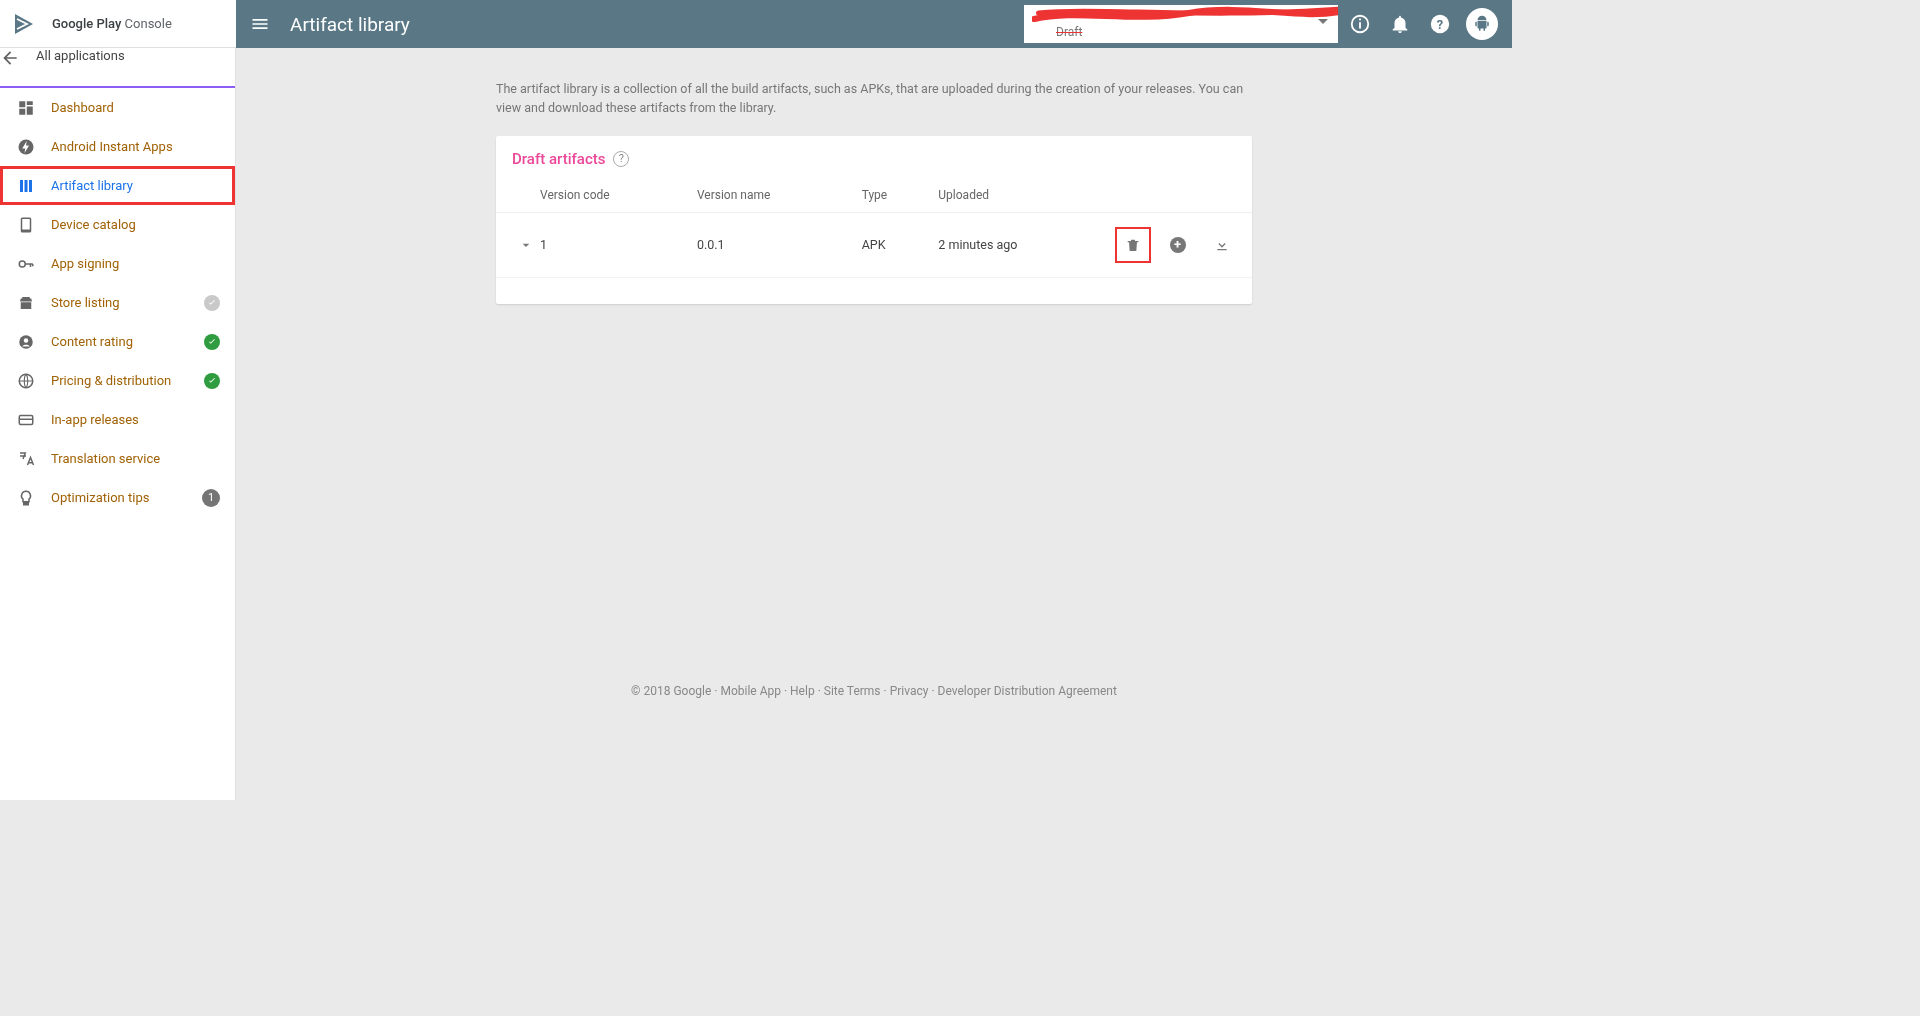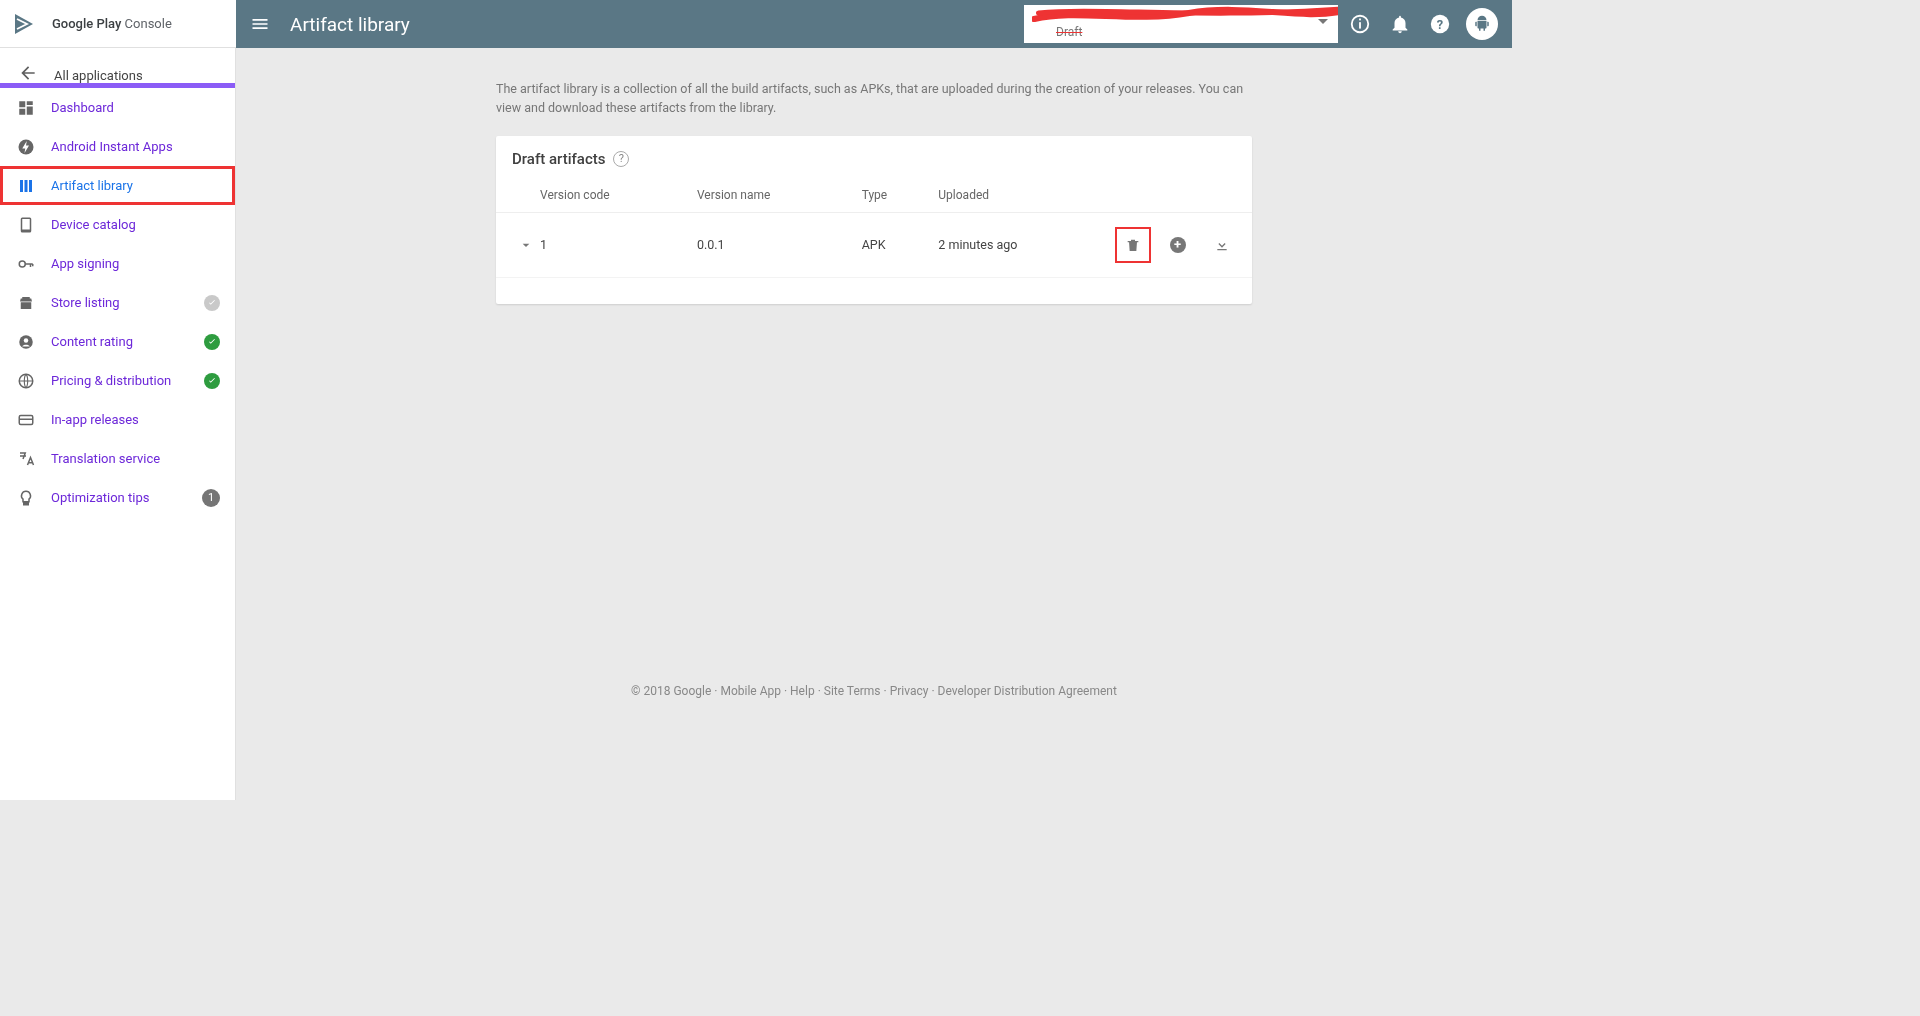--- a/index.html
+++ b/index.html
@@ -22,43 +22,43 @@
 .hicon svg{width:22px;height:22px;fill:#fff}
 .avatar{width:32px;height:32px;background:#fff;border-radius:50%;display:flex;align-items:center;justify-content:center;margin:0 14px 0 6px}
 .avatar svg{width:18px;height:18px;fill:#5a7785}
 
 
 .page{display:flex;height:752px}
 .sidebar{width:236px;background:#fff;border-right:1px solid #e0e0e0;display:flex;flex-direction:column}
 .main{flex:1;overflow:auto}
 
 
-.back-row{height:40px;display:flex;align-items:flex-end;padding-left:18px;cursor:pointer;border-bottom:5px solid #8b5cf6}
+.back-row{height:40px;display:flex;align-items:flex-start;cursor:pointer;border-bottom:2px solid #8b5cf6}
 .back-row svg{width:20px;height:20px;fill:#5f5f5f}
 .back-row span{margin-left:16px;font-size:13px;color:#444}
 .nav-item{height:39px;display:flex;align-items:center;padding-left:13px;cursor:pointer;border:3px solid transparent;position:relative}
 .nav-item .ico{width:20px;height:20px;display:flex;align-items:center;justify-content:center}
 .nav-item .ico svg{width:18px;height:18px;fill:#666}
-.nav-item .lbl{margin-left:15px;font-size:13px;color:#6d28d9}
+.nav-item .lbl{margin-left:15px;font-size:13px;color:#a16207}
 .nav-item.active{border:3px solid #e33}
 .nav-item.active .lbl{color:#1a73e8}
 .nav-item.active .ico svg{fill:#1a73e8}
 .nav-item.hover{background:#f5f5f5}
 .nav-item .badge{position:absolute;right:12px}
 .check{width:16px;height:16px;background:#2e9c3f;border-radius:50%;display:flex;align-items:center;justify-content:center}
 .check svg{width:10px;height:10px;fill:#fff}
 .check.grey{background:#c9c9c9}
 .count{width:18px;height:18px;background:#757575;border-radius:50%;color:#fff;font-size:11px;display:flex;align-items:center;justify-content:center}
 
 
 .content{max-width:756px;margin:16px auto;padding-top:16px}
 .desc{font-size:12.5px;color:#777;line-height:1.5;margin-bottom:18px}
 .card{background:#fff;border-radius:2px;box-shadow:0 1px 2px rgba(0,0,0,.12)}
 .card-head{padding:14px 16px 10px;display:flex;align-items:center}
-.card-title{font-size:15px;font-weight:500;color:#404040}
+.card-title{font-size:15px;font-weight:500;color:#ec4899}
 .help-ico{margin-left:8px;width:16px;height:16px;border:1px solid #aaa;border-radius:50%;display:flex;align-items:center;justify-content:center;font-size:11px;color:#888}
 .tbl{width:100%;border-collapse:collapse}
 .tbl th{text-align:left;font-weight:400;font-size:12px;color:#666;padding:10px 0;border-bottom:1px solid #eee}
 .tbl td{font-size:12.5px;color:#444;padding:14px 0;border-bottom:1px solid #f3f3f3}
 .tbl .c0{width:36px;padding-left:16px}
 .tbl .c1{width:160px}
 .tbl .c2{width:168px}
 .tbl .c3{width:78px}
 .tbl .c4{width:168px}
 .tbl .c5{width:60px;text-align:center}

